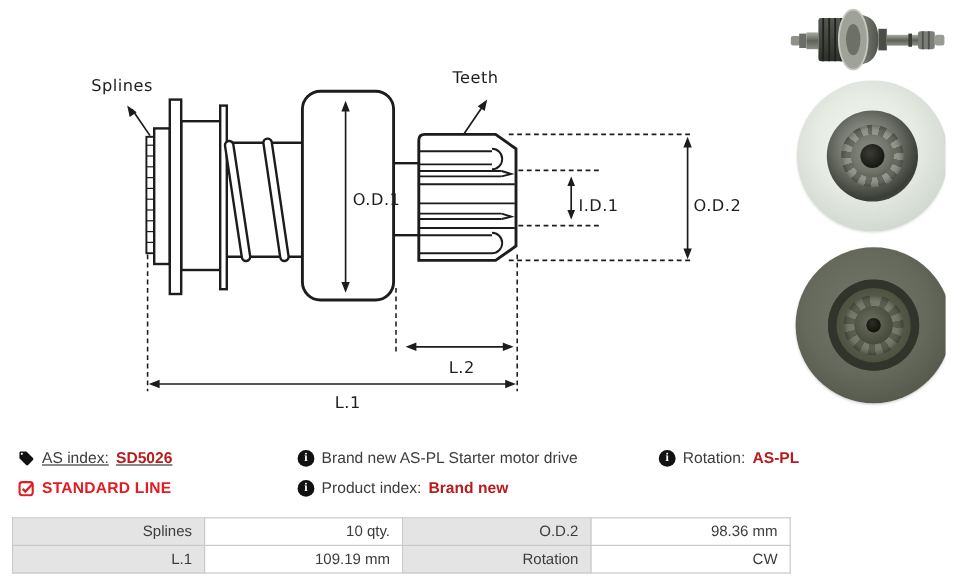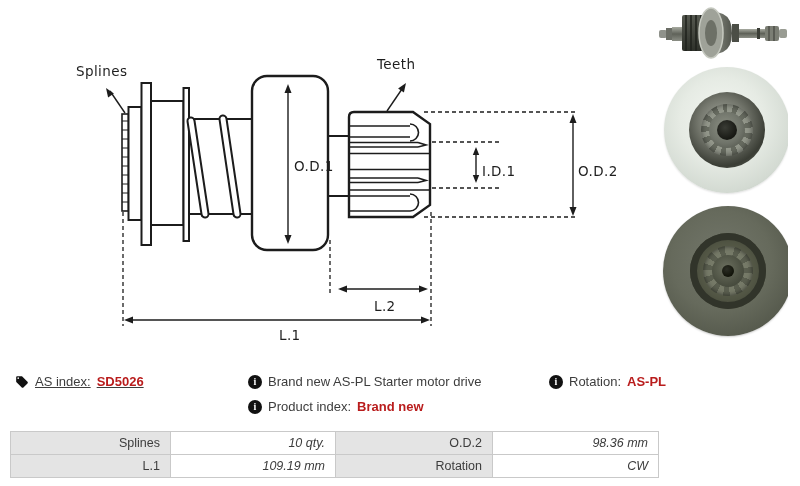--- a/index.html
+++ b/index.html
@@ -43,21 +43,21 @@
     font-size:10px;font-weight:bold;font-family:"Liberation Serif",serif;line-height:14px;}
   .red{color:#e31b23;font-weight:bold;letter-spacing:.2px;}
   
   .logo-wrap{position:absolute;left:594px;top:393px;width:64px;text-align:center;}
   .logo-caption{font-size:6px;color:#9a9a9a;margin-top:1px;letter-spacing:.2px;white-space:nowrap;}
   
   table.spec{position:absolute;left:10px;top:431px;width:648px;border-collapse:collapse;
     table-layout:fixed;font-size:12.5px;color:#3c3c3c;}
   table.spec td{border:1px solid #c9c9c9;height:22px;text-align:right;padding:0 10px 0 0;}
   td.lbl{background:#e4e4e4;}
-  td.val{background:#ffffff;font-style:italic;}
+  td.val{background:#ffffff;}
 </style>
 </head>
 <body>
 
 <div class="page">
 
   <svg id="drawing" width="620" height="360" viewBox="0 0 620 360">
     <g stroke="#1c1c1c" fill="none">
 
       <g>
@@ -241,20 +241,29 @@
   <div class="inforow" style="left:15px;top:374px;text-decoration:underline;">
     <span class="icn">
       <svg width="14" height="14" viewBox="0 0 24 24" fill="#111">
         <path d="M21.41 11.58l-9-9C12.05 2.22 11.55 2 11 2H4c-1.1 0-2 .9-2 2v7c0 .55.22 1.05.59 1.42l9 9c.36.36.86.58 1.41.58s1.05-.22 1.41-.59l7-7c.37-.36.59-.86.59-1.41s-.22-1.06-.59-1.42zM5.5 7C4.67 7 4 6.33 4 5.5S4.67 4 5.5 4 7 4.67 7 5.5 6.33 7 5.5 7z"></path>
       </svg>
     </span>
     <span>AS index:</span>
     <b>SD5026</b>
   </div>
 
+  <div class="inforow" style="left:15px;top:399px;">
+    <span class="icn">
+      <svg width="14" height="14" viewBox="0 0 16 16" fill="none" stroke="#e31b23">
+        <rect x="1.5" y="2" width="12.5" height="12.5" rx="2.5" stroke-width="2"></rect>
+        <path d="M4.5,8.5 L7,11 L14,3.5" stroke-width="2.2"></path>
+      </svg>
+    </span>
+    <span class="red">STANDARD LINE</span>
+  </div>
 
   <div class="inforow" style="left:248px;top:374px;">
     <span class="icn info-badge">i</span>
     <span>Brand new AS-PL Starter motor drive</span>
   </div>
 
   <div class="inforow" style="left:248px;top:399px;">
     <span class="icn info-badge">i</span>
     <span>Product index:</span>
     <b>Brand new</b>

